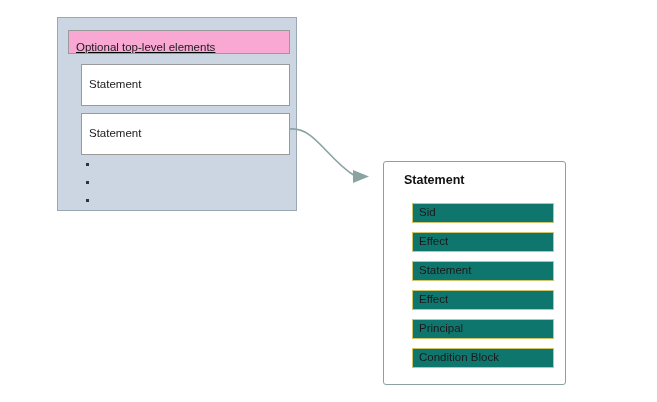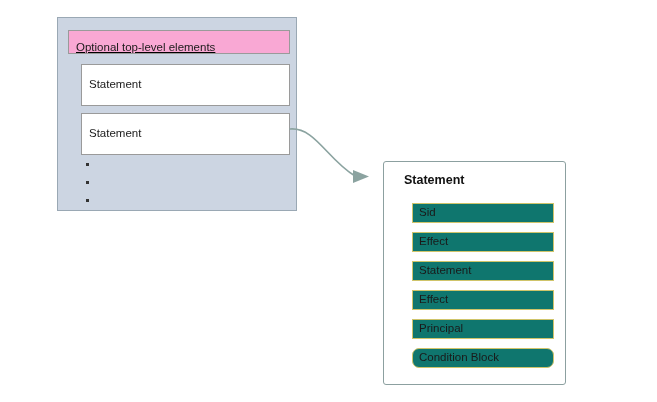--- a/index.html
+++ b/index.html
@@ -131,21 +131,21 @@
     width: 142px;
     height: 20px;
     background: #0f766e;
     border: 1px solid #cfc46a;
     box-sizing: border-box;
     margin-bottom: 9px;
     display: flex;
     align-items: center;
     padding-left: 6px;
   }
-  .element-row:last-child { margin-bottom: 11px; border-radius: 7px; }
+  .element-row:last-child { margin-bottom: 11px; }
   .element-row span {
     font-size: 11.5px;
     color: #1a1a1a;
     line-height: 1;
   }
 </style>
 </head>
 <body>
 
 <div id="canvas">

